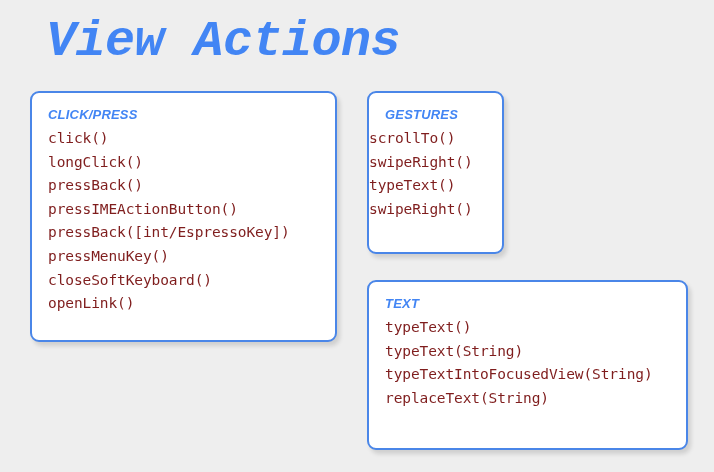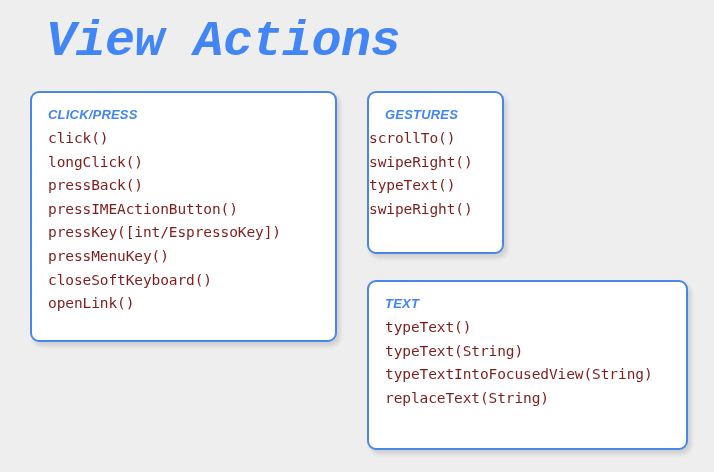--- a/index.html
+++ b/index.html
@@ -112,21 +112,21 @@
 
   <div id="slide-title">View Actions</div>
 
   <div class="card" id="card-click-press">
     <div class="card-heading">CLICK/PRESS</div>
     <ul class="card-list">
       <li>click()</li>
       <li>longClick()</li>
       <li>pressBack()</li>
       <li>pressIMEActionButton()</li>
-      <li>pressKey([int/EspressoKey])</li>
+      <li>pressBack([int/EspressoKey])</li>
       <li>pressMenuKey()</li>
       <li>closeSoftKeyboard()</li>
       <li>openLink()</li>
     </ul>
   </div>
 
   <div class="card" id="card-gestures">
     <div class="card-heading">GESTURES</div>
     <ul class="card-list">
       <li>scrollTo()</li>

